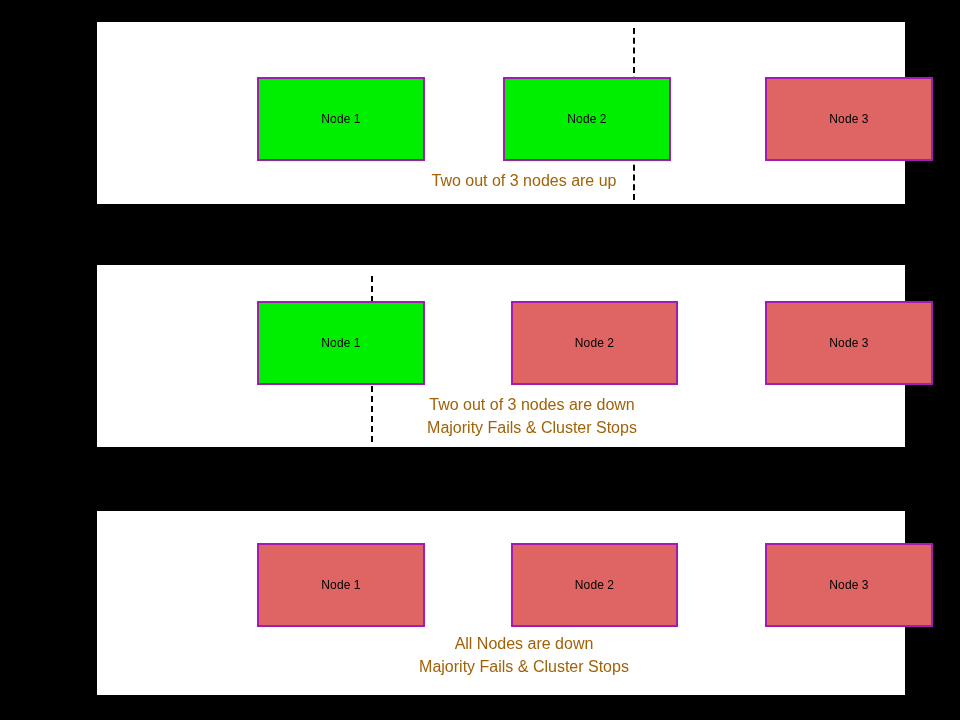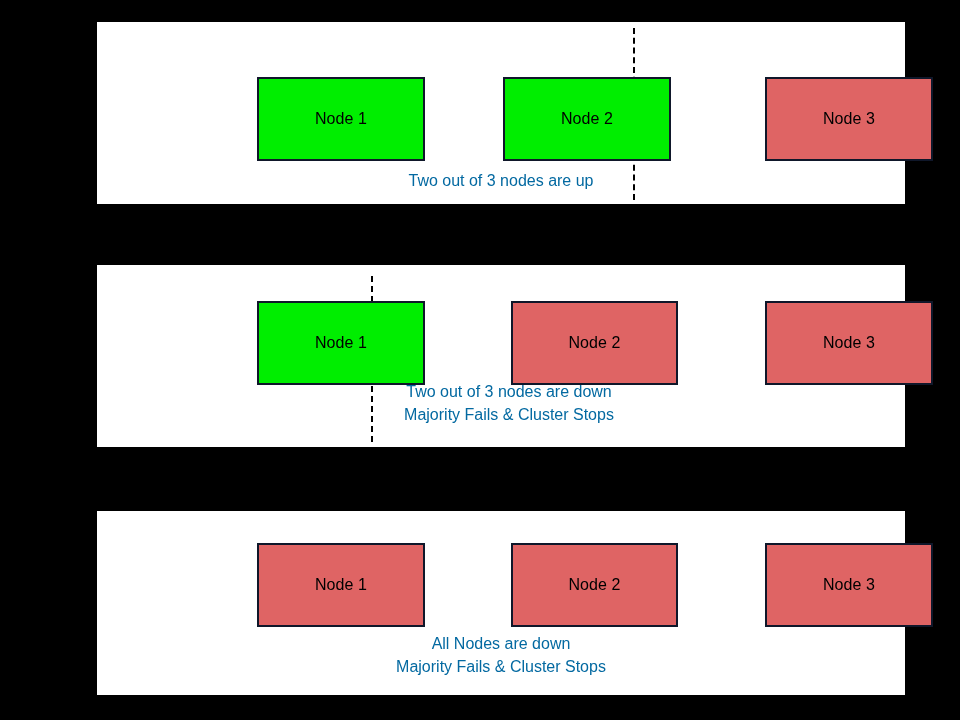--- a/index.html
+++ b/index.html
@@ -33,25 +33,25 @@
     box-sizing: border-box;
   }
   #panel-0 { left: 96px;  top: 21px;  width: 810px; height: 184px; }
   #panel-1 { left: 96px;  top: 264px; width: 810px; height: 184px; }
   #panel-2 { left: 96px;  top: 510px; width: 810px; height: 186px; }
 
   
   .node {
     position: absolute;
     box-sizing: border-box;
-    border: 2px solid #0f172a;
+    border: 2px solid #a21caf;
     display: flex;
     align-items: center;
     justify-content: center;
-    font-size: 16px;
+    font-size: 12px;
     color: #000000;
     line-height: 1;
     letter-spacing: 0.1px;
   }
   .node.up   { background: #00ee00; }
   .node.down { background: #df6464; }
 
   
   #panel-0 .node-0 { left: 160px; top: 55px; width: 168px; height: 84px; }
   #panel-0 .node-1 { left: 406px; top: 55px; width: 168px; height: 84px; }
@@ -75,26 +75,27 @@
   }
   #panel-0 .divider { left: 536px; top: 6px;  height: 172px; }
   #panel-1 .divider { left: 274px; top: 11px; height: 166px; }
 
   
   .caption {
     position: absolute;
     width: 100%;
     text-align: center;
     font-size: 16px;
-    color: #0369a1;
+    color: #a16207;
     line-height: 23px;
     white-space: nowrap;
+    padding-left: 23px;
   }
   #panel-0 .caption { top: 147px; }
-  #panel-1 .caption { left: 8px; width: 100%; top: 115px; }
+  #panel-1 .caption { left: 8px; width: 100%; top: 128px; }
   #panel-2 .caption { top: 121px; }
   .caption .line { display: block; }
 </style>
 </head>
 <body>
 
 <div class="canvas">
 
   <div class="panel" id="panel-0">
     <div class="divider"></div>

